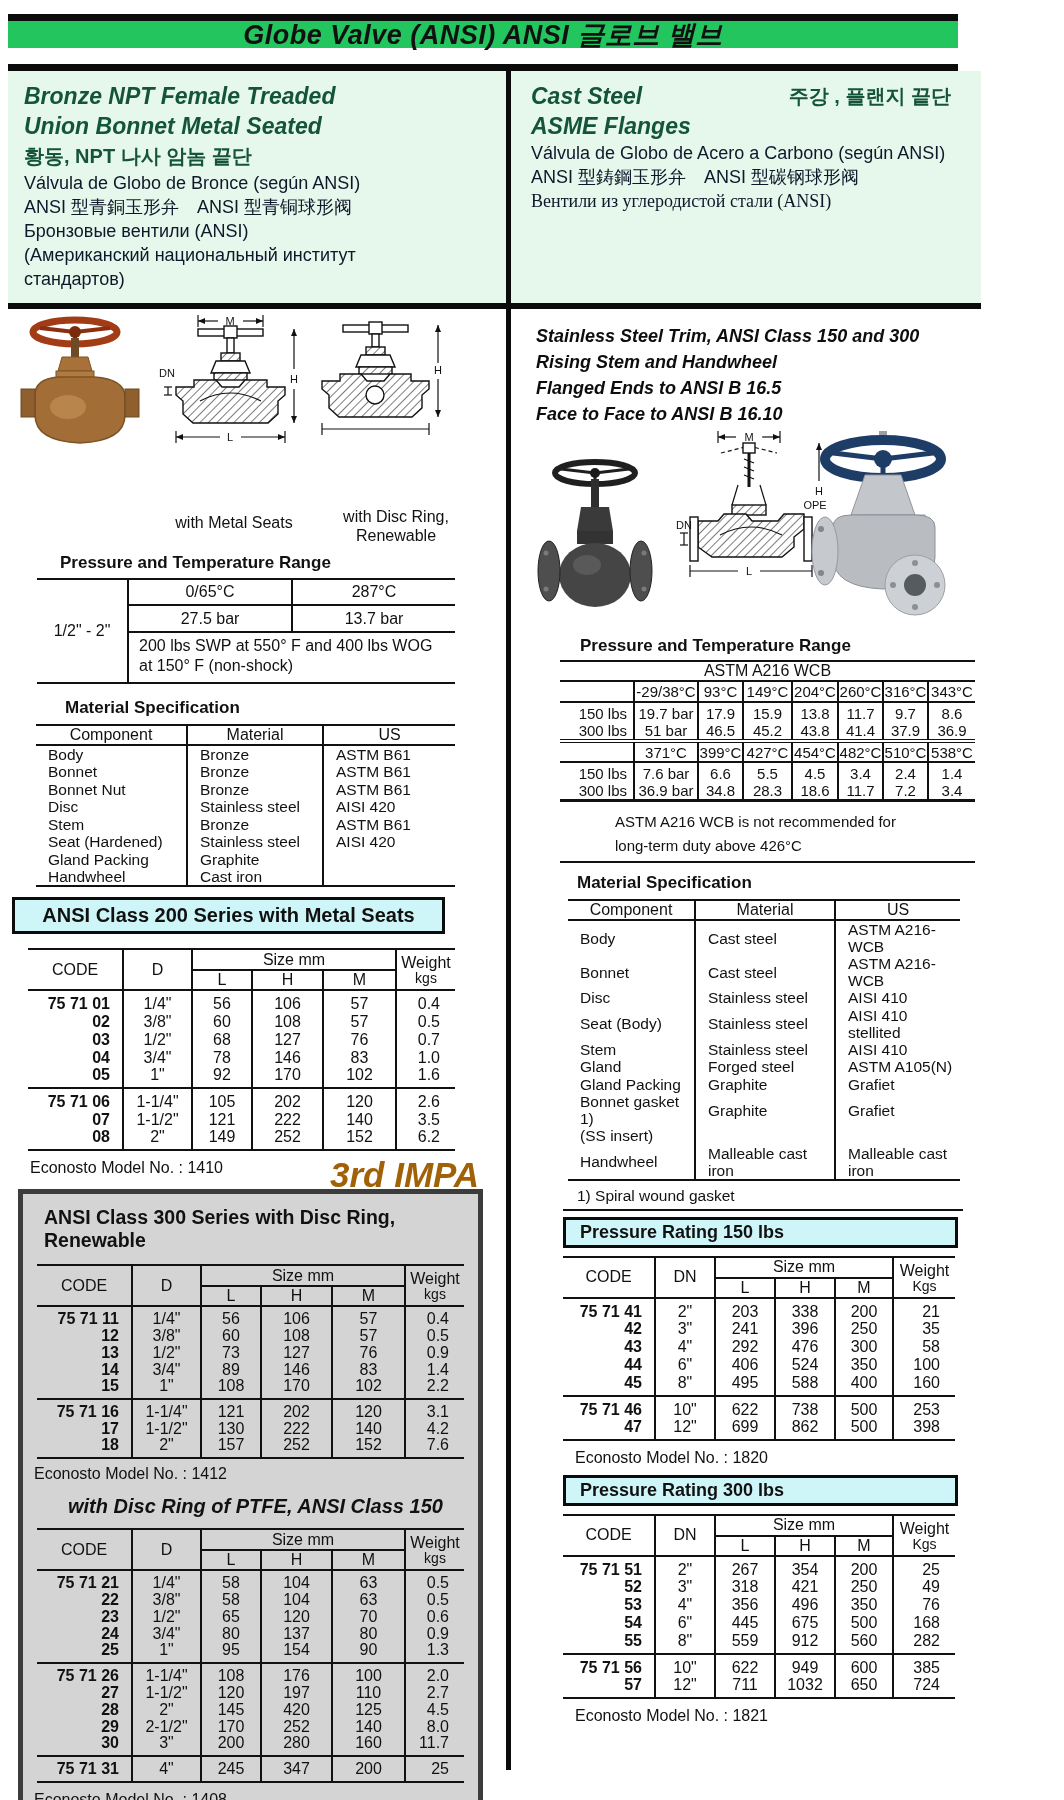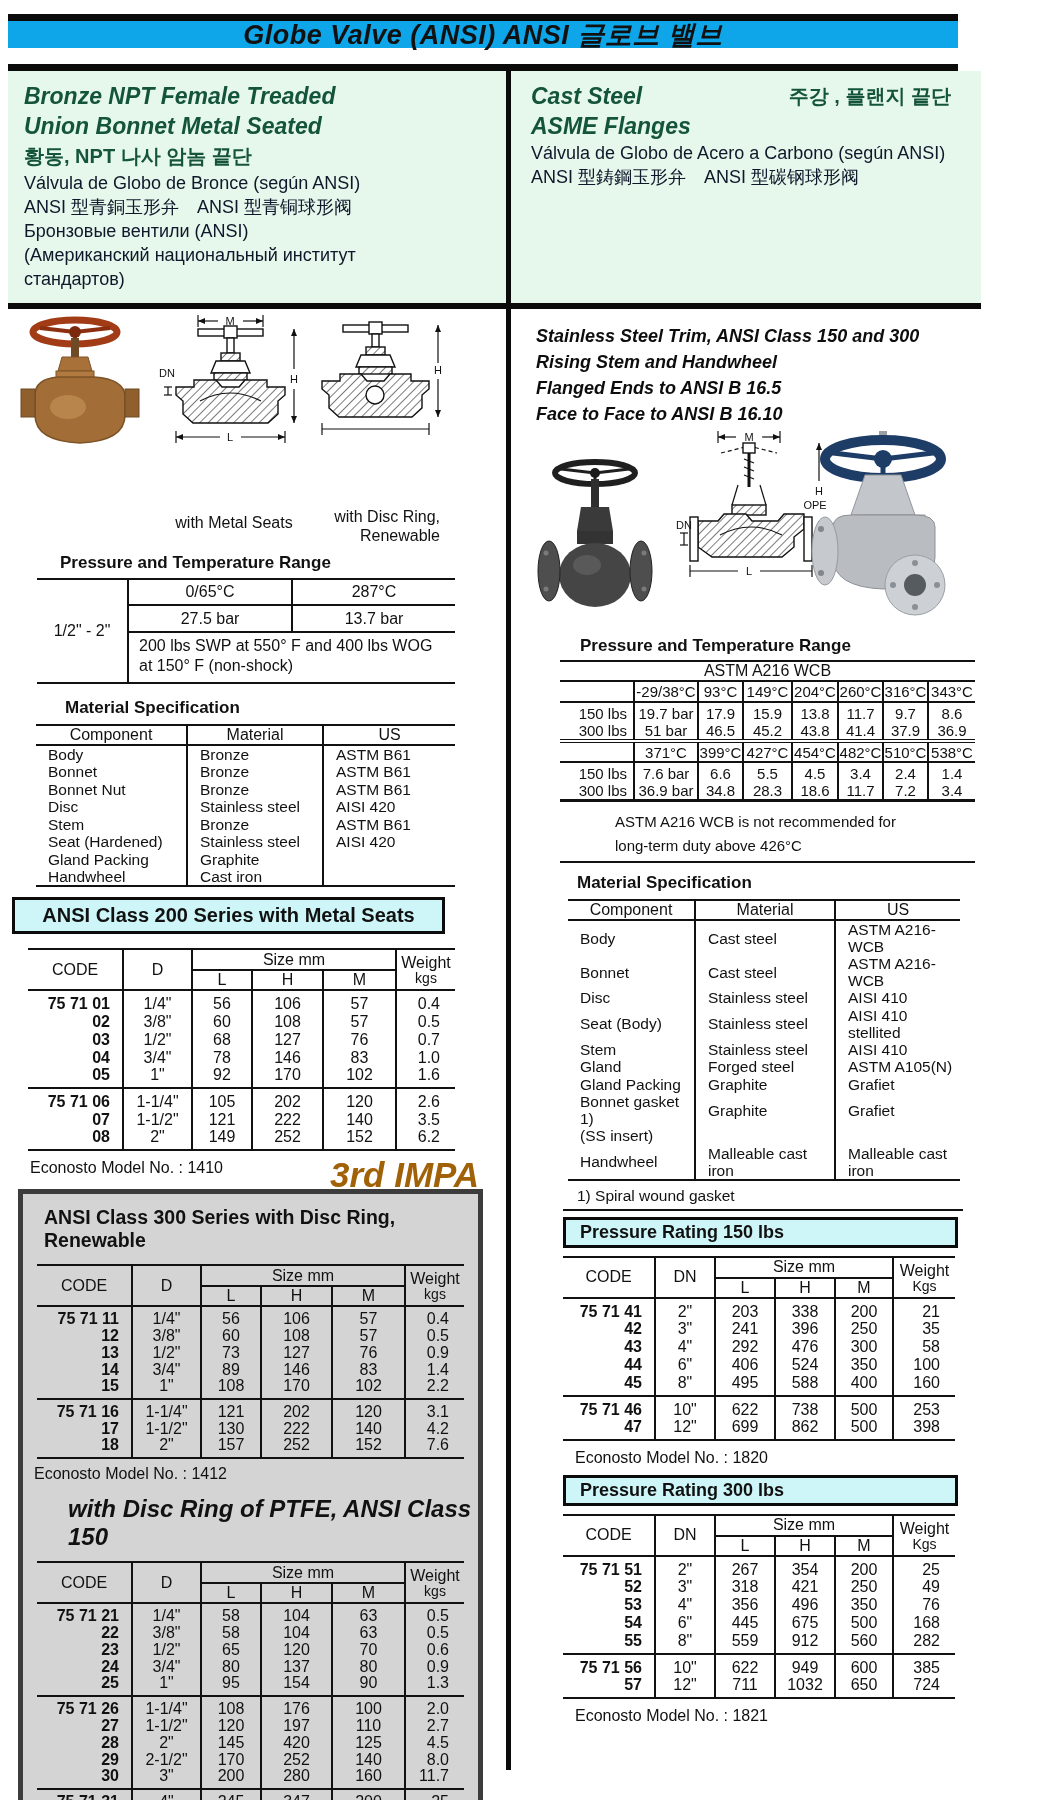--- a/index.html
+++ b/index.html
@@ -1,20 +1,20 @@
 <!DOCTYPE html>
 <html><head>
 <meta charset="utf-8">
 <style>
   *{margin:0;padding:0;box-sizing:border-box}
   html,body{width:1064px;height:1800px;overflow:hidden}
   body{background:#fff;font-family:"Liberation Sans",sans-serif;color:#111;position:relative}
   #page{position:absolute;inset:0;background:#fff}
   .bar{position:absolute;left:8px;width:950px;height:7px;background:#0b0b0b}
-  #titlebar{position:absolute;left:8px;top:21px;width:950px;height:27px;background:#0ea5e9;display:flex;align-items:center;justify-content:center}
+  #titlebar{position:absolute;left:8px;top:21px;width:950px;height:27px;background:#22c55e;display:flex;align-items:center;justify-content:center}
   #titlebar .t{font-size:27px;font-weight:bold;font-style:italic;letter-spacing:.5px}
   #divider{position:absolute;left:506px;top:71px;width:5px;height:1699px;background:#0b0b0b}
   #leftcol{position:absolute;left:8px;top:71px;width:498px}
   #rightcol{position:absolute;left:511px;top:71px;width:470px}
   .green{background:#e6f7eb;border-bottom:6px solid #0b0b0b;height:238px;padding:10px 12px 0 16px}
   .gt1{color:#14543a;font-weight:bold;font-style:italic;font-size:23px;line-height:30px}
   .gt2{color:#14543a;font-weight:bold;font-size:20px;line-height:30px}
   .gt3{color:#0f172a;font-size:18px;line-height:24px}
   .serif{font-family:"Liberation Serif",serif}
   .row1{display:flex;justify-content:space-between;padding-right:18px}
@@ -61,21 +61,21 @@
   .ptr td.pt-label{text-align:right;padding-right:6px}
   .ptr tr.pt-vals.first td{padding-top:2px}
   .ptr tbody.pt-sec+tbody.pt-sec tr.pt-temps th{border-top:4px double #111}
   .bannerL{margin:10px 0 0 4px;width:433px;border:3px solid #0b0b0b;background:#cef5f7;text-align:center;font-weight:bold;font-size:20px;padding:4px 0}
   .bannerR{border:3px solid #0b0b0b;background:#cef5f7;font-weight:bold;font-size:18px;padding:2px 0 2px 14px;width:395px;margin-left:52px}
   .model{font-size:16px}
   #modelrow1{position:relative;margin:8px 0 0 22px;height:24px}
   .impa{position:absolute;left:300px;top:-4px;color:#a16207;font-size:35px;font-weight:bold;font-style:italic}
   .panel{margin:6px 0 0 10px;width:465px;border:5px solid #3c3c3c;background:#d4d4d4;padding:8px 0 12px 7px}
   .panel .ph{font-weight:bold;font-size:19.5px;margin:4px 0 0 14px}
-  .panel .ptfeh{font-weight:bold;font-style:italic;font-size:24px;margin:12px 0 0 38px}
+  .panel .ptfeh{font-weight:bold;font-style:italic;font-size:20px;margin:12px 0 0 38px}
   .panel .sz td{height:17px;line-height:16px}
   .fnote{font-size:15px;line-height:24px;margin:8px 0 0 104px;width:300px}
   .rule{border-top:2px solid #111;margin:3px 0 0 49px;width:415px;height:0}
   .fnote2{font-size:15.5px;margin:6px 0 0 66px}
   .rule2{border-top:2px solid #111;margin:4px 0 0 52px;width:400px;height:0}
   .dt{font-size:11px;fill:#111;font-family:"Liberation Sans",sans-serif}
   .dl{stroke:#111;stroke-width:1.2;fill:none}
   .ol{stroke:#111;stroke-width:1.4;fill:#fff}
   .hf{fill:url(#hatch);stroke:#111;stroke-width:1.4}
 </style>
@@ -174,21 +174,21 @@
         <line x1="130" y1="62" x2="130" y2="100" class="dl"></line>
         <polygon points="130,8 127,15 133,15" fill="#111"></polygon>
         <polygon points="130,100 127,93 133,93" fill="#111"></polygon>
         <text x="130" y="57" class="dt" text-anchor="middle">H</text>
         <line x1="14" y1="112" x2="121" y2="112" class="dl"></line>
         <line x1="14" y1="106" x2="14" y2="118" class="dl"></line>
         <line x1="121" y1="106" x2="121" y2="118" class="dl"></line>
       </svg>
 
       <div class="cap" style="left:146px;top:204px;width:160px;text-align:center">with Metal Seats</div>
-      <div class="cap" style="left:292px;top:198px;width:140px;text-align:right">with Disc Ring, Renewable</div>
+      <div class="cap" style="left:318px;top:198px;width:140px;text-align:center">with Disc Ring, Renewable</div>
     </div>
 
     <div class="sh" style="margin:0 0 0 52px">Pressure and Temperature Range</div>
 
     <table class="ptl" style="width:418px;margin:5px 0 0 29px">
       <colgroup>
           <col style="width:91px">
           <col style="width:164px">
           <col style="width:163px">
         </colgroup>
@@ -584,20 +584,21 @@
 
   <div id="rightcol">
     <div class="green" style="padding-left:20px">
       <div class="row1">
         <span class="gt1">Cast Steel</span>
         <span class="gt2">주강 , 플랜지 끝단</span>
       </div>
       <div class="gt1">ASME Flanges</div>
       <div class="gt3">Válvula de Globo de Acero a Carbono (según ANSI)</div>
       <div class="gt3">ANSI 型鋳鋼玉形弁　ANSI 型碳钢球形阀</div>
+      <div class="gt3 serif">Вентили из углеродистой стали (ANSI)</div>
     </div>
 
     <div id="features">
       <div class="feat">Stainless Steel Trim, ANSI Class 150 and 300</div>
       <div class="feat">Rising Stem and Handwheel</div>
       <div class="feat">Flanged Ends to ANSI B 16.5</div>
       <div class="feat">Face to Face to ANSI B 16.10</div>
     </div>
 
     <div id="imgsR">

